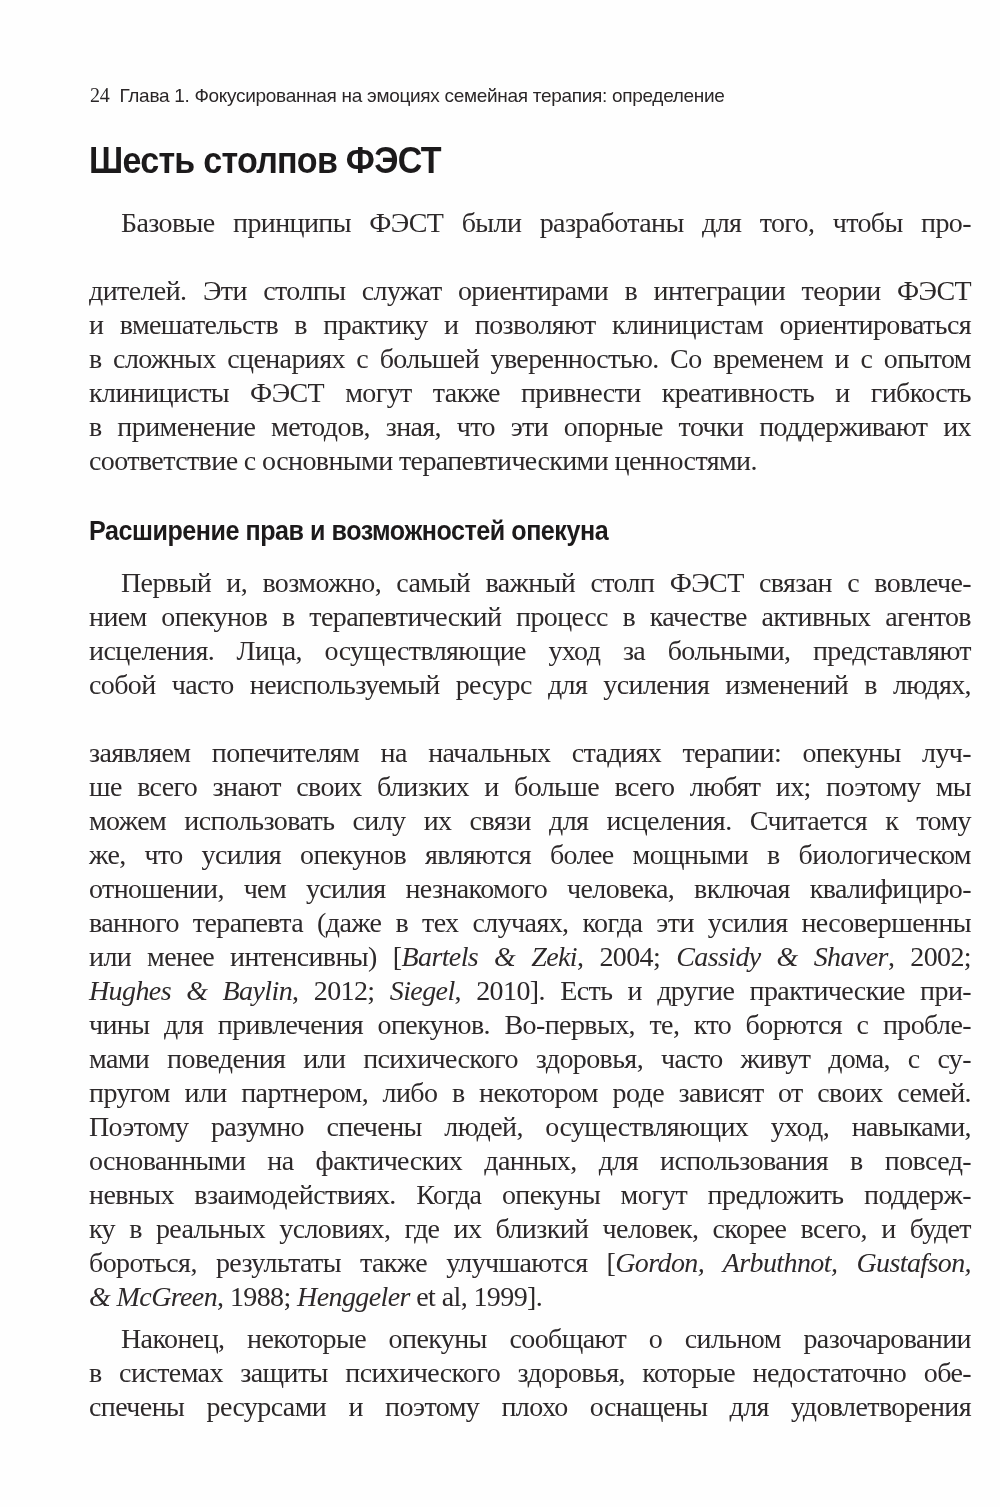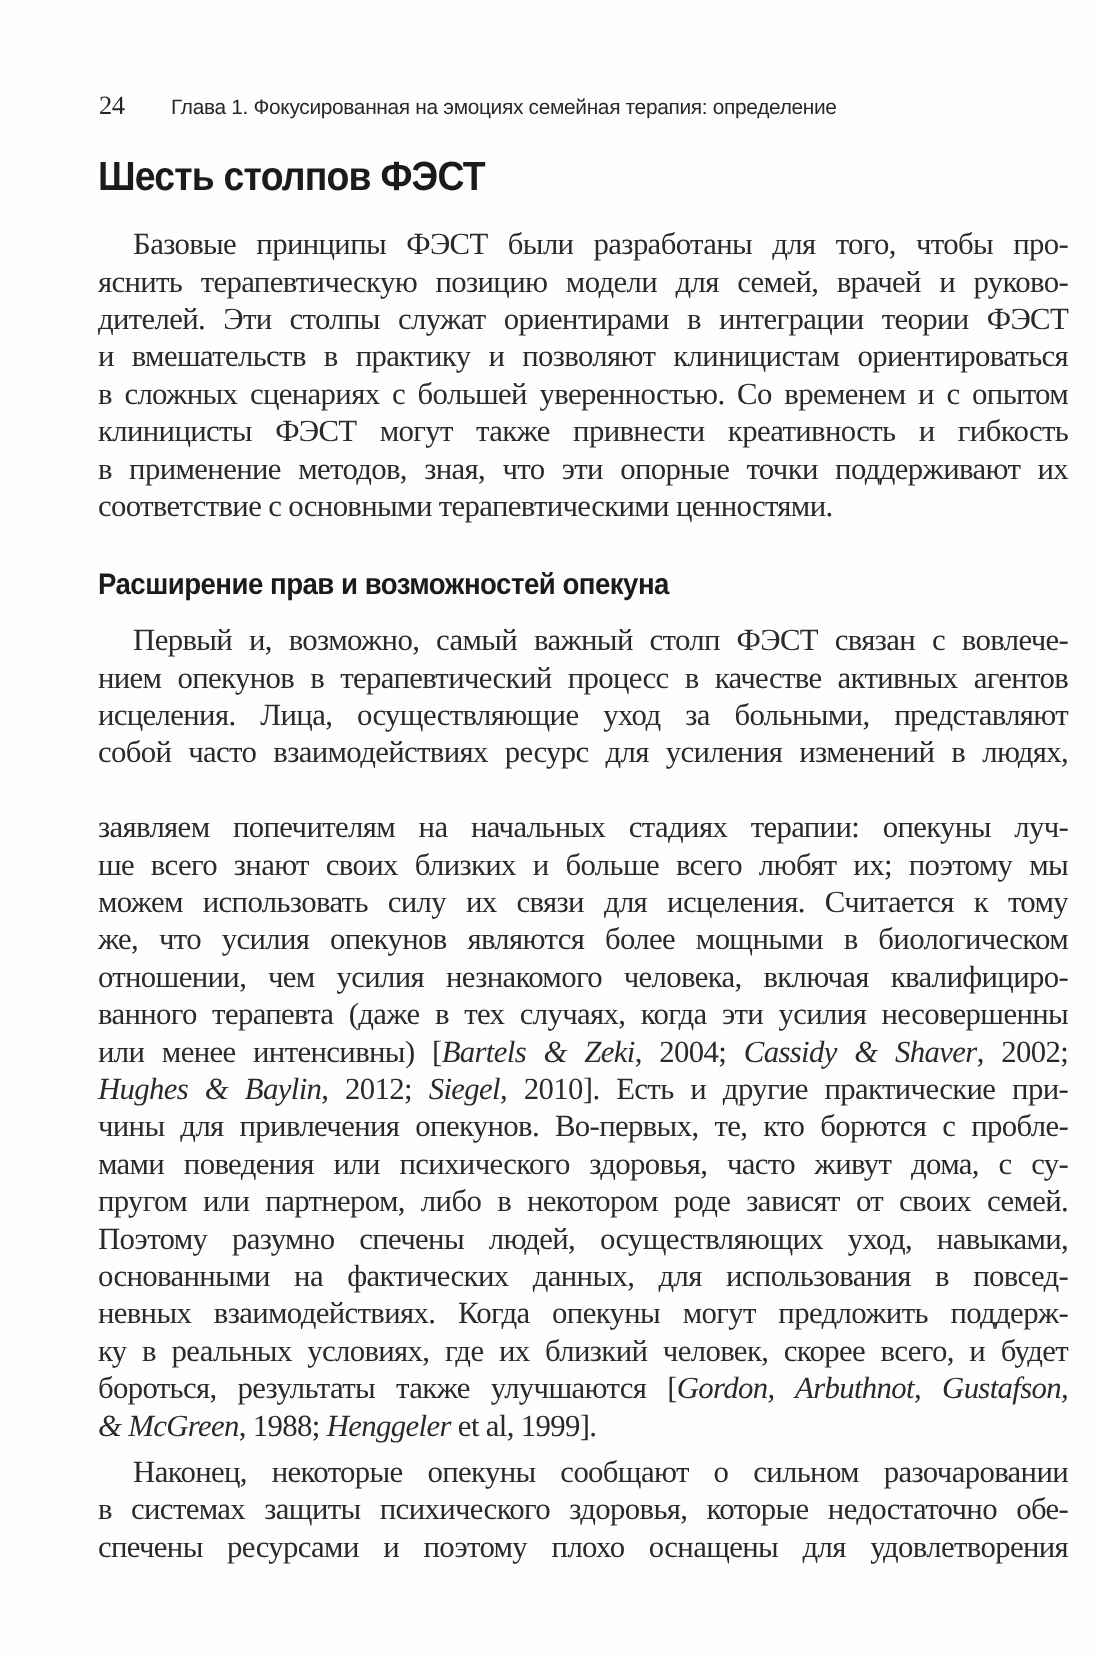--- a/index.html
+++ b/index.html
@@ -28,22 +28,22 @@
       height: 30px;
       display: flex;
       align-items: baseline;
       font-family: "Liberation Sans", "DejaVu Sans", sans-serif;
       font-size: 19px;
       color: #2a2627;
       letter-spacing: -0.3px;
     }
     .running-head .page-num {
       font-family: "Liberation Serif", "DejaVu Serif", serif;
-      font-size: 24px;
-      margin-right: 42px;
+      font-size: 20px;
+      margin-right: 10px;
     }
     .h1 {
       position: absolute;
       left: 89px;
       top: 140px;
       font-family: "Liberation Sans", "DejaVu Sans", sans-serif;
       font-weight: bold;
       font-size: 37px;
       letter-spacing: -0.8px;
       color: #1c1a1b;
@@ -86,34 +86,33 @@
 <div class="page">
 
   <div class="running-head">
     <span class="page-num">24</span>
     <span>Глава 1. Фокусированная на эмоциях семейная терапия: определение</span>
   </div>
 
   <div class="h1">Шесть столпов ФЭСТ</div>
 
   <div class="line indent" style="top:206px">Базовые принципы ФЭСТ были разработаны для того, чтобы про-</div>
-  <div class="line" style="top:240px">яснить терапевтическую позицию модели для семей, врачей и руково-</div>
   <div class="line" style="top:274px">дителей. Эти столпы служат ориентирами в интеграции теории ФЭСТ</div>
   <div class="line" style="top:308px">и вмешательств в практику и позволяют клиницистам ориентироваться</div>
   <div class="line" style="top:342px">в сложных сценариях с большей уверенностью. Со временем и с опытом</div>
   <div class="line" style="top:376px">клиницисты ФЭСТ могут также привнести креативность и гибкость</div>
   <div class="line last" style="top:444px">соответствие с основными терапевтическими ценностями.</div>
   <div class="line" style="top:410px">в применение методов, зная, что эти опорные точки поддерживают их</div>
 
   <div class="h2">Расширение прав и возможностей опекуна</div>
 
   <div class="line indent" style="top:566px">Первый и, возможно, самый важный столп ФЭСТ связан с вовлече-</div>
   <div class="line" style="top:600px">нием опекунов в терапевтический процесс в качестве активных агентов</div>
   <div class="line" style="top:634px">исцеления. Лица, осуществляющие уход за больными, представляют</div>
-  <div class="line" style="top:668px">собой часто взаимодействиях ресурс для усиления изменений в людях,</div>
+  <div class="line" style="top:668px">собой часто неиспользуемый ресурс для усиления изменений в людях,</div>
   <div class="line" style="top:736px">заявляем попечителям на начальных стадиях терапии: опекуны луч-</div>
   <div class="line" style="top:770px">ше всего знают своих близких и больше всего любят их; поэтому мы</div>
   <div class="line" style="top:804px">можем использовать силу их связи для исцеления. Считается к тому</div>
   <div class="line" style="top:838px">же, что усилия опекунов являются более мощными в биологическом</div>
   <div class="line" style="top:872px">отношении, чем усилия незнакомого человека, включая квалифициро-</div>
   <div class="line" style="top:906px">ванного терапевта (даже в тех случаях, когда эти усилия несовершенны</div>
 
   <div class="line" style="top:940px"><span>или менее интенсивны) [</span><i>Bartels &amp; Zeki</i><span>, 2004; </span><i>Cassidy &amp; Shaver</i><span>, 2002;</span></div>
 
   <div class="line" style="top:974px"><i>Hughes &amp; Baylin</i><span>, 2012; </span><i>Siegel</i><span>, 2010]. Есть и другие практические при-</span></div>

